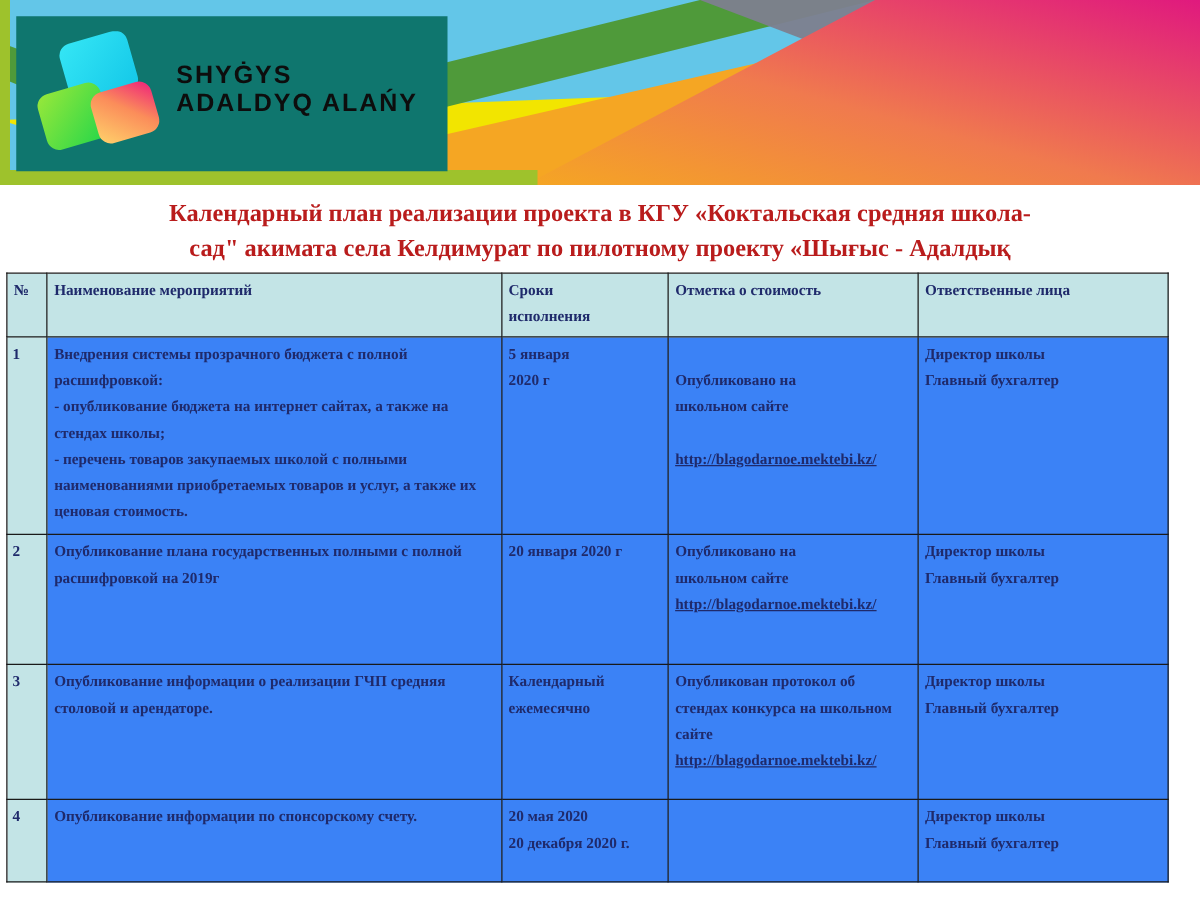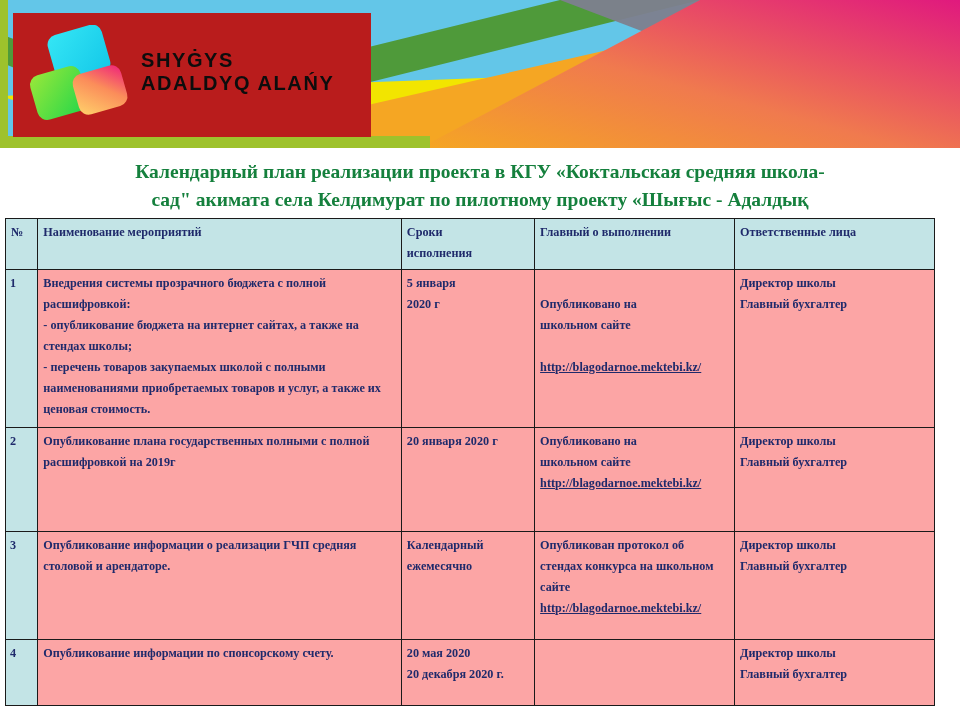--- a/index.html
+++ b/index.html
@@ -30,23 +30,22 @@
     left: 0;
     top: 0;
     display: block;
   }
   .logo-card {
     position: absolute;
     left: 13px;
     top: 13px;
     width: 345px;
     height: 124px;
-    background: #b91c1c;
+    background: #0f766e;
     z-index: 5;
-    padding-left: 13px;
   }
   .logo-mark {
     position: absolute;
     left: 12px;
     top: 12px;
     width: 105px;
     height: 100px;
   }
   .logo-text {
     position: absolute;
@@ -61,21 +60,21 @@
     white-space: pre-line;
   }
 
   
   .title {
     position: absolute;
     left: 30px;
     top: 158px;
     width: 900px;
     text-align: center;
-    color: #15803d;
+    color: #b91c1c;
     font-family: "Liberation Serif", serif;
     font-weight: bold;
     font-size: 19.5px;
     line-height: 28px;
   }
 
   
   .plan-table {
     position: absolute;
     left: 5px;
@@ -94,21 +93,21 @@
     line-height: 21px;
     font-weight: bold;
     text-align: left;
   }
   .plan-table thead th {
     background: #c3e4e6;
     height: 44px;
     font-size: 12.2px;
   }
   .plan-table tbody td {
-    background: #fca5a5;
+    background: #3b82f6;
   }
   .plan-table tbody td.numcell {
     background: #c3e4e6;
     text-align: left;
     padding-left: 4px;
   }
   .col-num   { width: 32px; }
   .col-name  { width: 360px; }
   .col-term  { width: 132px; }
   .col-mark  { width: 198px; }
@@ -197,21 +196,21 @@
       <col class="col-term">
     <col class="col-mark">
       <col class="col-resp">
   </colgroup>
   <thead>
     <tr>
       <th>№</th>
       <th>Наименование мероприятий</th>
       <th class="cellwrap">Сроки
 исполнения</th>
-      <th>Главный о выполнении</th>
+      <th>Отметка о стоимость</th>
       <th>Ответственные лица</th>
     </tr>
   </thead>
   <tbody>
     <tr class="r1">
       <td class="numcell">1</td>
       <td class="cellwrap">Внедрения системы прозрачного бюджета с полной расшифровкой:
 - опубликование бюджета на интернет сайтах, а также на стендах школы;
 - перечень товаров закупаемых школой с полными наименованиями приобретаемых товаров и услуг, а также их ценовая стоимость.</td>
       <td class="cellwrap">5 января

